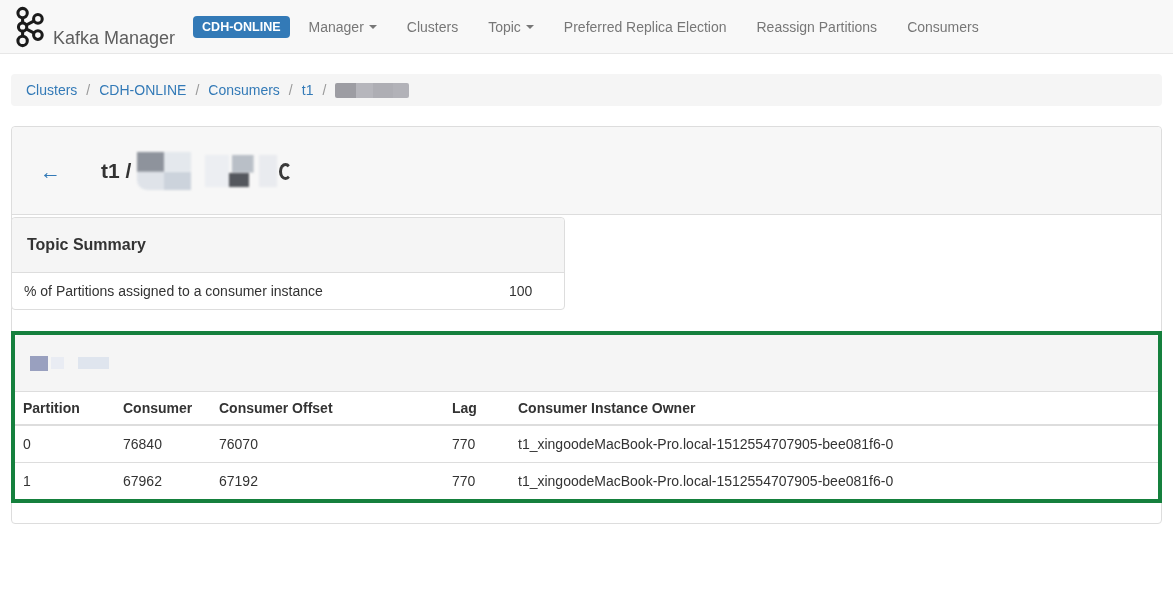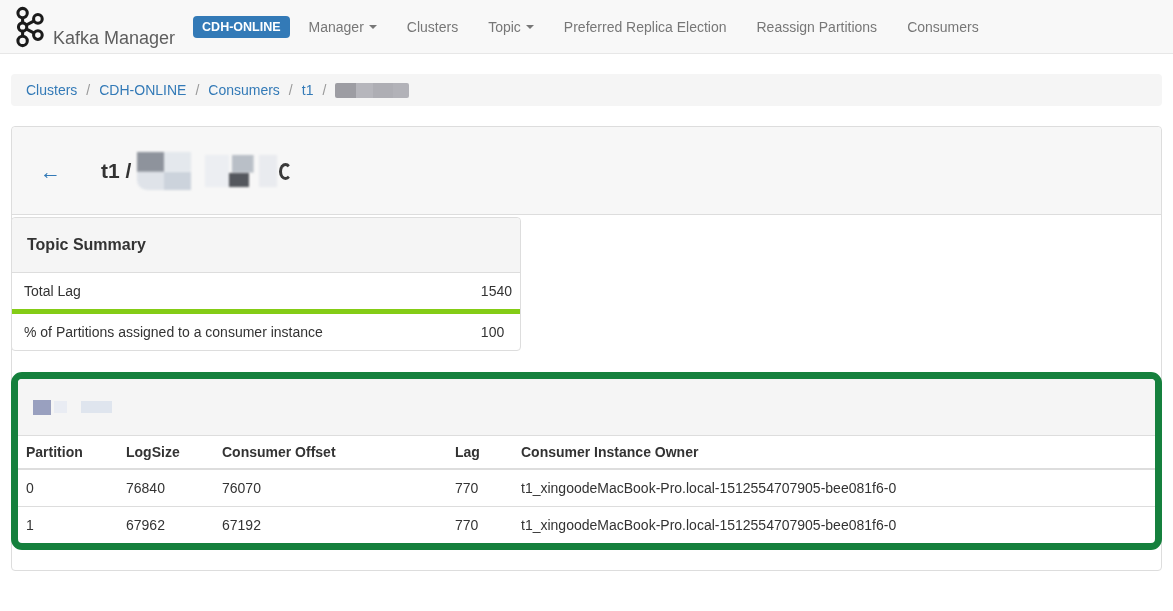--- a/index.html
+++ b/index.html
@@ -100,43 +100,43 @@
   }
   .redact-title-c {
     display: inline-block; vertical-align: middle;
     width: 13px; height: 17px; margin-left: 2px;
     border: 3.5px solid #3a3a3a; border-radius: 50%;
     border-right-color: transparent;
   }
 
   
   .summary-panel {
-    width: 510px;
+    width: 554px;
     margin-top: 2px; margin-left: -1px;
     border: 1px solid #ddd;
     border-radius: 4px;
     background: #fff;
   }
   .summary-heading {
     background: #f5f5f5;
     border-bottom: 1px solid #ddd;
     border-radius: 4px 4px 0 0;
     padding: 18px 15px;
     font-size: 16px; font-weight: bold; color: #333;
   }
   .summary-table { width: 100%; border-collapse: collapse; }
   .summary-table td { padding: 10px 8px 10px 12px; vertical-align: middle; }
   .summary-table tr + tr td { border-top: 5px solid #84cc16; }
   .summary-table td.sum-label { width: 485px; }
 
   
   .consumer-panel {
     margin: 21px -1px 0 -1px;
-    border: 7px solid #15803d;
-    border-radius: 11px;
+    border: 4px solid #15803d;
+    border-radius: 0;
     background: #fff;
   }
   .consumer-heading {
     background: #f5f5f5;
     border-bottom: 1px solid #ddd;
     border-radius: 4px 4px 0 0;
     height: 57px;
     display: flex; align-items: center;
     padding: 0 15px;
   }
@@ -231,43 +231,39 @@
     <span class="page-title">t1 /</span>
     <span class="redact-title-a"></span>
     <span class="redact-title-b"></span>
     <span class="redact-title-c"></span>
   </div>
 
   <div class="summary-panel">
     <div class="summary-heading">Topic Summary</div>
     <table class="summary-table">
       <tbody>
-          <tr>
-        <td class="sum-label">Total Lag</td>
-        <td>1540</td>
-      </tr>
       <tr>
         <td class="sum-label">% of Partitions assigned to a consumer instance</td>
         <td>100</td>
       </tr>
     </tbody>
       </table>
   </div>
 
   <div class="consumer-panel">
     <div class="consumer-heading">
       <span class="redact-g1"></span>
       <span class="redact-g2"></span>
       <span class="redact-g3"></span>
     </div>
     <table class="consumer-table">
       <thead>
         <tr>
           <th class="col-partition">Partition</th>
-          <th class="col-logsize">LogSize</th>
+          <th class="col-logsize">Consumer</th>
           <th class="col-offset">Consumer Offset</th>
           <th class="col-lag">Lag</th>
           <th>Consumer Instance Owner</th>
         </tr>
       </thead>
       <tbody>
         <tr>
           <td>0</td>
           <td>76840</td>
           <td>76070</td>

